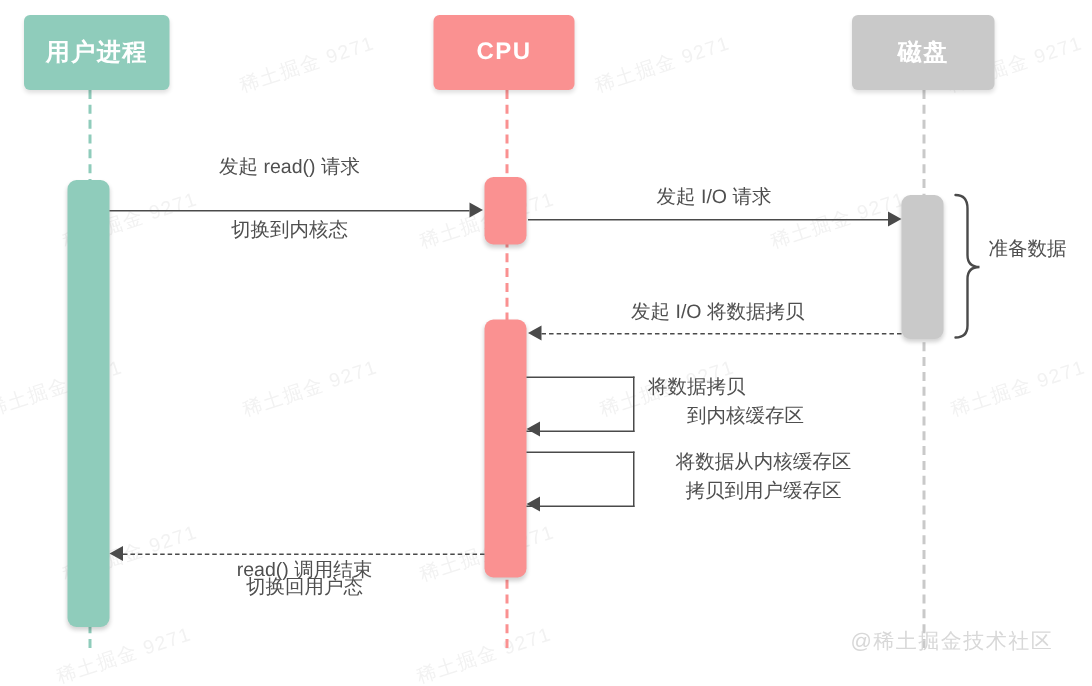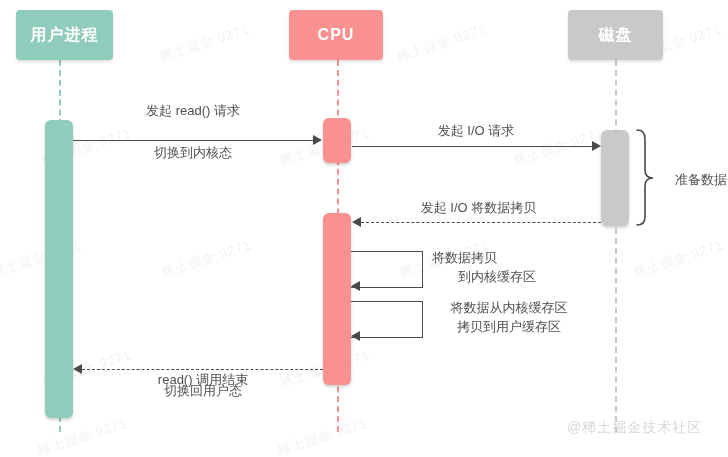--- a/index.html
+++ b/index.html
@@ -184,17 +184,17 @@
   <div class="msg-label" style="left:424px; top:317px; width:170px; text-align:center;">拷贝到用户缓存区</div>
 
   <div class="msg-label" style="left:83px; top:345px; width:240px;margin-top:25px;">read() 调用结束</div>
   <div class="msg-line dashed" style="left:82px; top:369px; width:241px;"></div>
   <div class="arrowhead left" style="left:73px; top:364px;"></div>
   <div class="msg-label" style="left:83px; top:381px; width:240px;">切换回用户态</div>
 
   <svg class="brace" style="left:636px; top:126px;" width="24" height="104">
     <path d="M1,4 Q9,4 9,13 L9,44 Q9,52 17,52 Q9,52 9,60 L9,91 Q9,99 1,99" fill="none" stroke="#4a4a4a" stroke-width="1.6" stroke-linecap="round"></path>
   </svg>
-  <div class="brace-label" style="left:659px; top:171px;margin-left:16px;">准备数据</div>
+  <div class="brace-label" style="left:659px; top:157px;">准备数据</div>
 
   <div class="wm-brand" style="left:567px; top:419px;">@稀土掘金技术社区</div>
 
 </div>
 
 </body></html>

